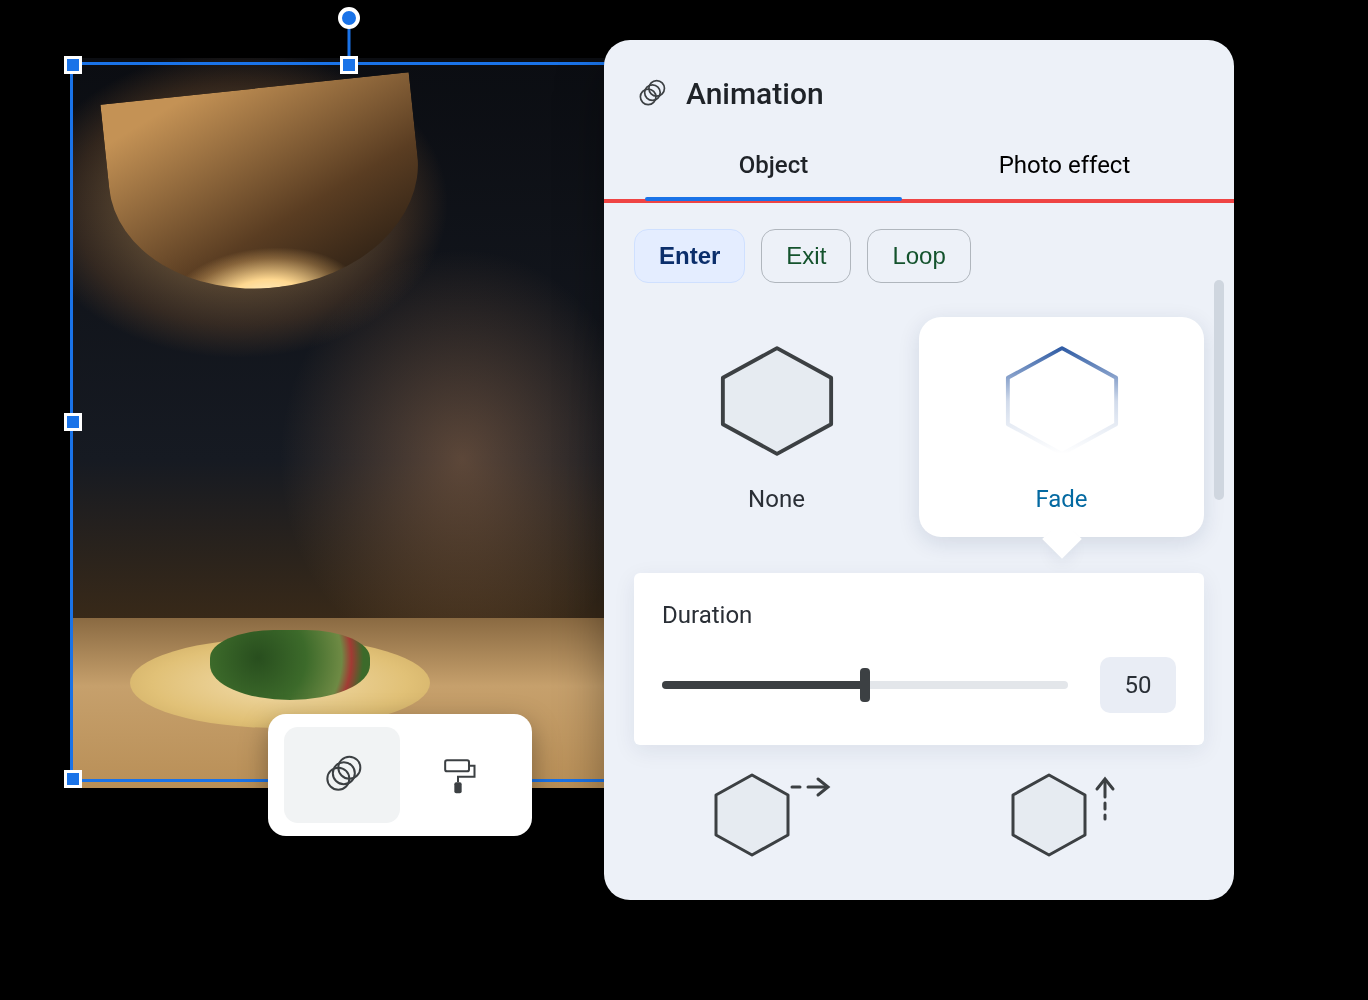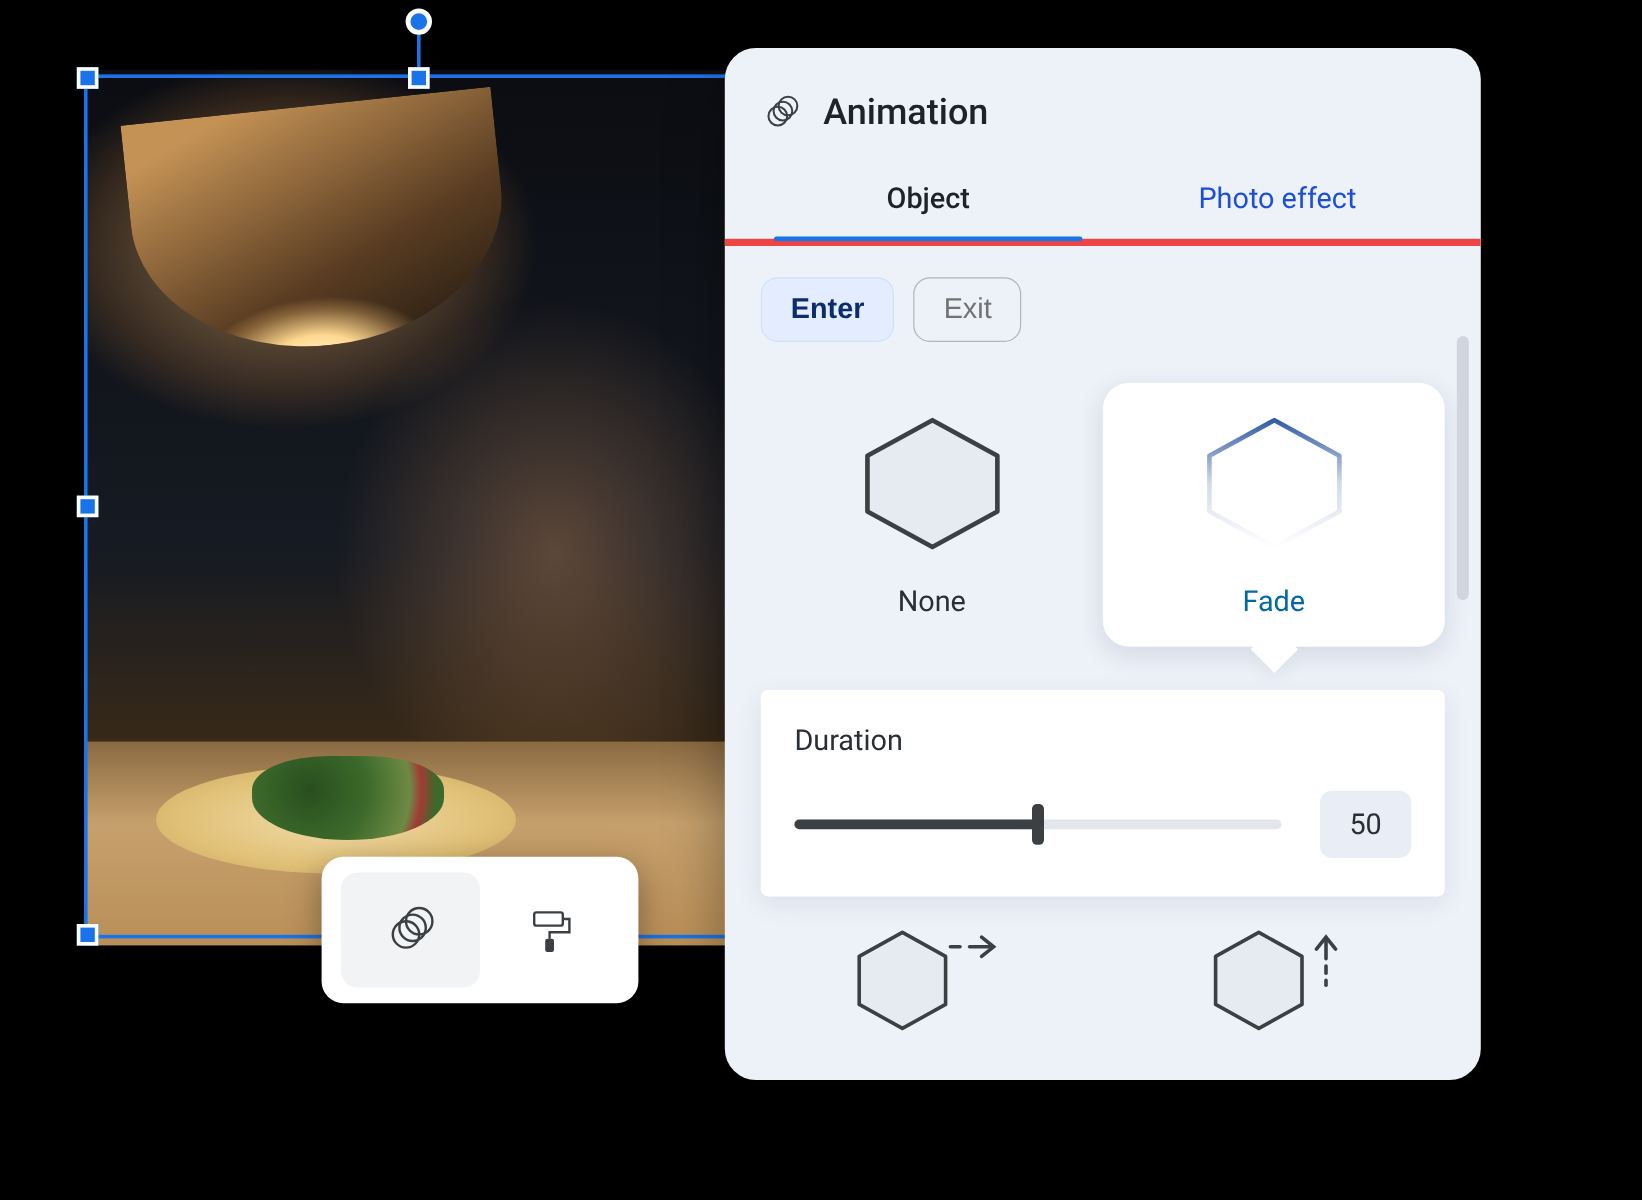--- a/index.html
+++ b/index.html
@@ -80,40 +80,40 @@
     overflow:hidden;
   }
   .panel-header {
     display:flex; align-items:center; gap:18px;
     padding:36px 30px 22px 30px;
   }
   .panel-header svg { width:34px; height:34px; stroke:#3c4043; stroke-width:2.4; fill:none; }
   .panel-title { font-size:30px; font-weight:500; color:#1f2328; }
 
   .tabs {
-    display:flex; border-bottom:6px solid #ef4444;
+    display:flex; border-bottom:4px solid #ef4444;
     padding:0 24px;
   }
   .tab {
     flex:0 0 auto; width:50%; text-align:center;
-    font-size:24px; color:#1d4ed8; padding:18px 0 20px;
+    font-size:24px; color:#000000; padding:18px 0 20px;
     cursor:pointer; position:relative;
   }
   .tab.active { color:#1f2328; font-weight:500; }
   .tab.active::after {
     content:""; position:absolute; left:6%; right:6%; bottom:-2px;
     height:4px; background:#1a73e8; border-radius:2px;
   }
 
   .panel-body { position:relative; padding:26px 30px 24px 30px; height:calc(100% - 164px); }
 
   .chips { display:flex; gap:16px; }
   .chip {
     border:1.6px solid #b0b6bd; border-radius:14px;
-    padding:12px 24px; font-size:24px; color:#737373;
+    padding:12px 24px; font-size:24px; color:#14532d;
     background:transparent; cursor:pointer;
   }
   .chip.active { background:#e4edff; border-color:#cfe0ff; color:#0b2e6b; font-weight:600; }
 
   .anim-grid {
     display:grid; grid-template-columns:1fr 1fr; 
     margin-top:34px;
   }
   .anim-card {
     border-radius:22px; padding:26px 18px 24px;
@@ -219,20 +219,21 @@
     <div class="tabs">
       <div class="tab active">Object</div>
       <div class="tab">Photo effect</div>
     </div>
 
     <div class="panel-body">
 
       <div class="chips">
         <button class="chip active">Enter</button>
         <button class="chip">Exit</button>
+        <button class="chip">Loop</button>
       </div>
 
       <div class="anim-grid">
         <div class="anim-card card-plain">
           <div class="thumb hex">
             <svg viewBox="0 0 100 90">
               <polygon points="50,4 92,27 92,63 50,86 8,63 8,27" fill="#e6ebf1" stroke="#3c4043" stroke-width="3" stroke-linejoin="round"></polygon>
             </svg>
           </div>
           <div>None</div>

